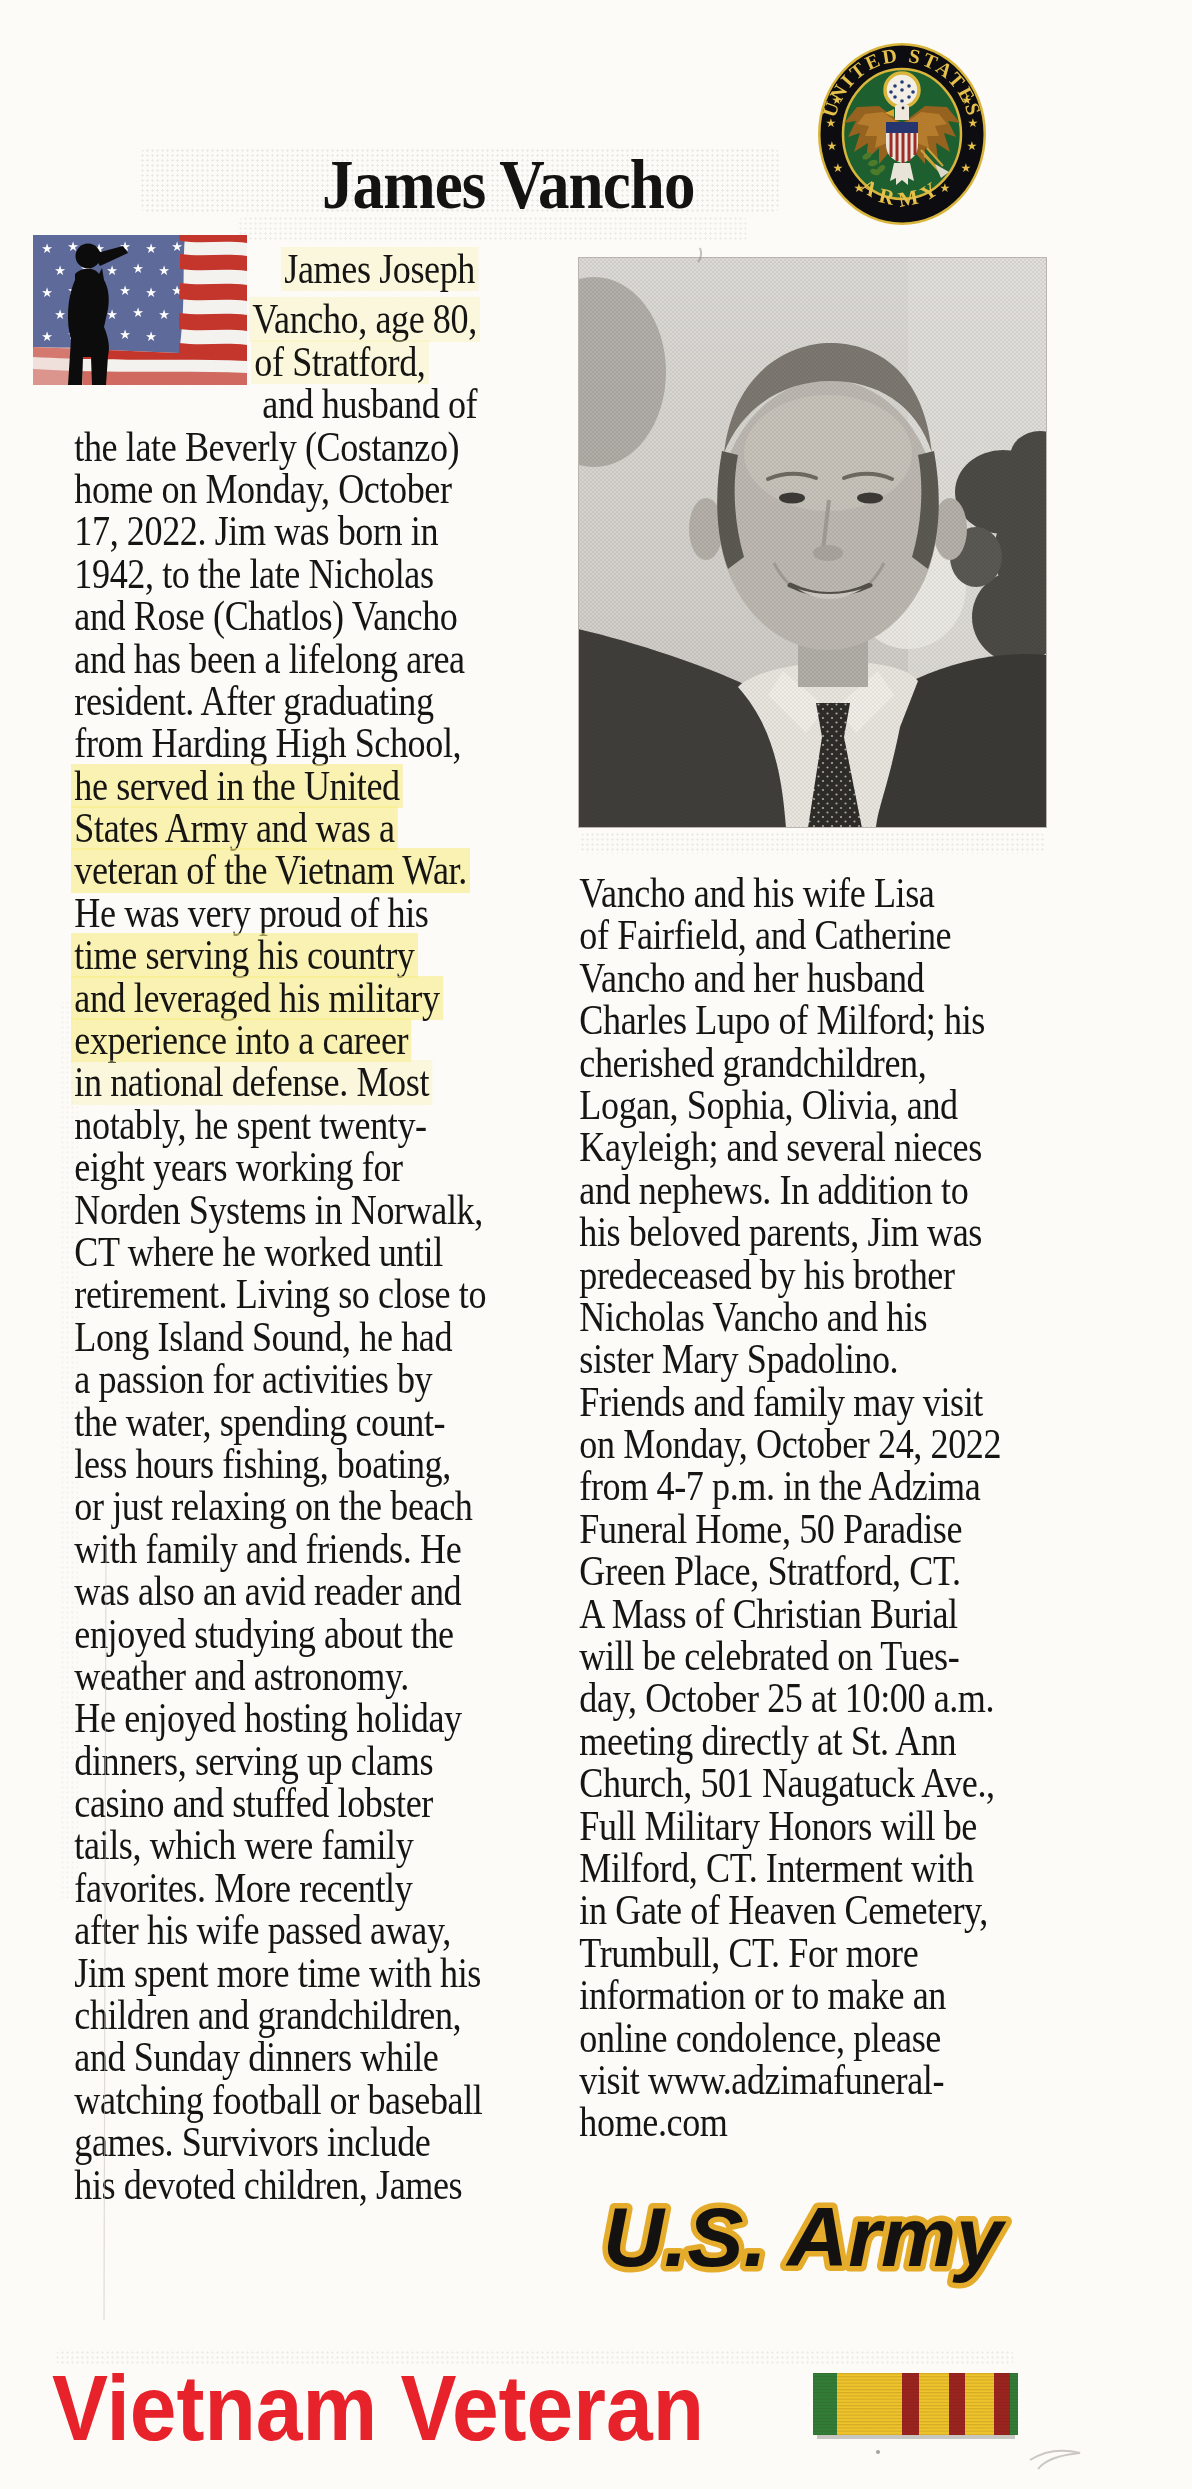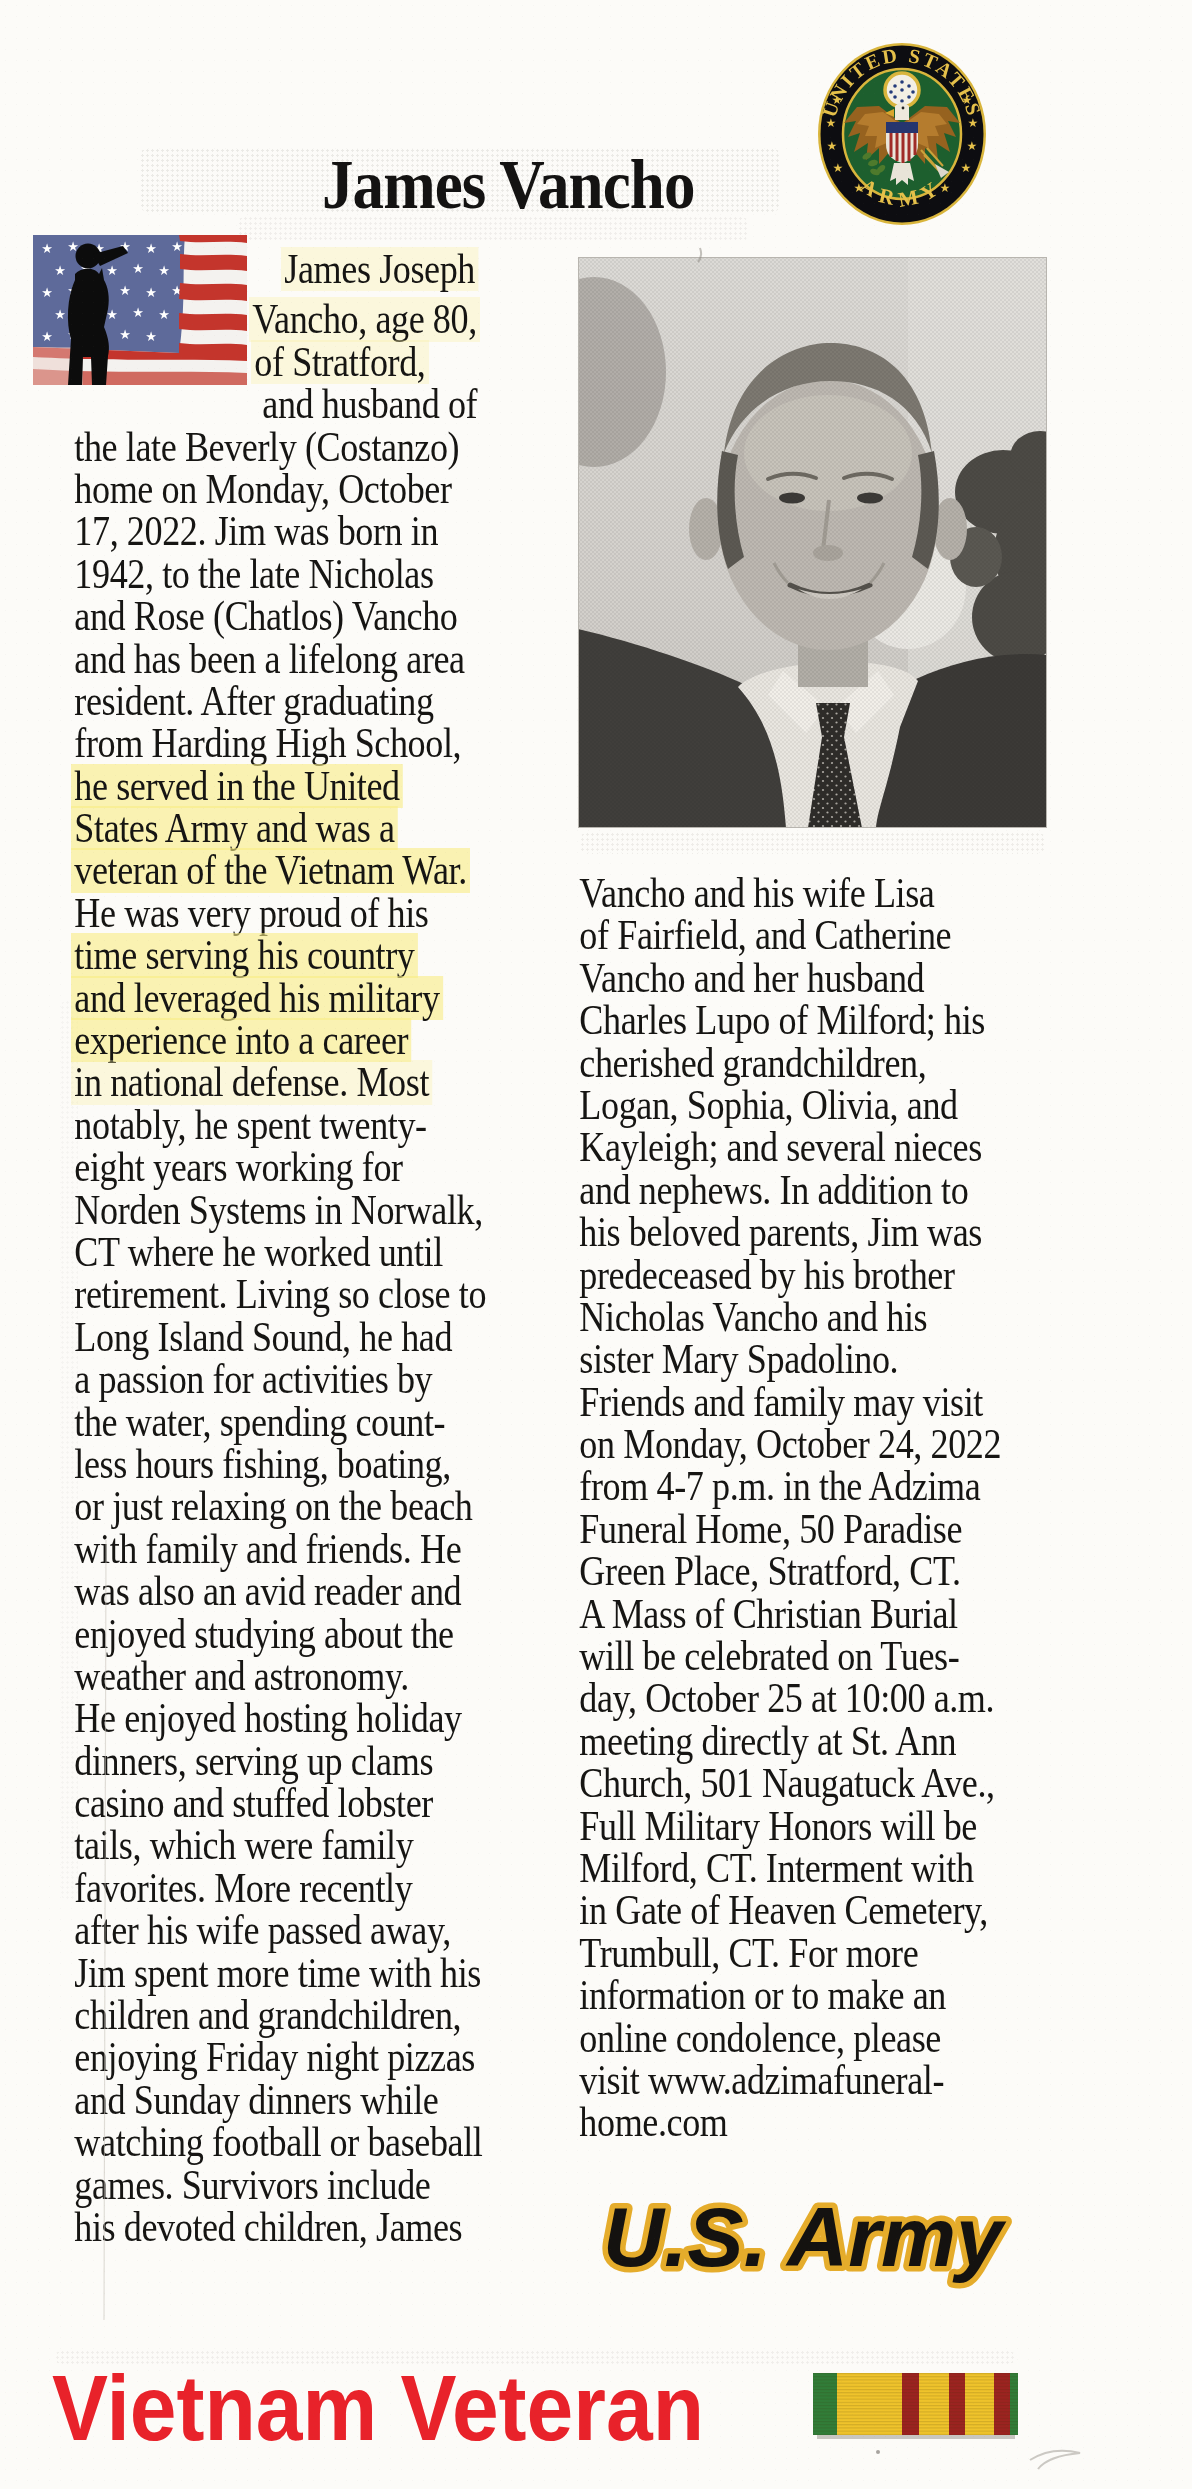--- a/index.html
+++ b/index.html
@@ -217,21 +217,20 @@
       <div class="line"><span class="line-text">enjoyed studying about the</span></div>
       <div class="line"><span class="line-text">weather and astronomy.</span></div>
       <div class="line"><span class="line-text">He enjoyed hosting holiday</span></div>
       <div class="line"><span class="line-text">dinners, serving up clams</span></div>
       <div class="line"><span class="line-text">casino and stuffed lobster</span></div>
       <div class="line"><span class="line-text">tails, which were family</span></div>
       <div class="line"><span class="line-text">favorites. More recently</span></div>
       <div class="line"><span class="line-text">after his wife passed away,</span></div>
       <div class="line"><span class="line-text">Jim spent more time with his</span></div>
       <div class="line"><span class="line-text">children and grandchildren,</span></div>
-      <div class="line"><span class="line-text">enjoying Friday night pizzas</span></div>
       <div class="line"><span class="line-text">and Sunday dinners while</span></div>
       <div class="line"><span class="line-text">watching football or baseball</span></div>
       <div class="line"><span class="line-text">games. Survivors include</span></div>
       <div class="line"><span class="line-text">his devoted children, James</span></div>
     </div>
 
   <svg class="abs" style="left:578px;top:257px;" width="469" height="571" viewBox="0 0 469 571">
     <defs>
       <linearGradient id="phBg" x1="0" y1="0" x2="0" y2="1">
         <stop offset="0" stop-color="#dcdad6"></stop>

